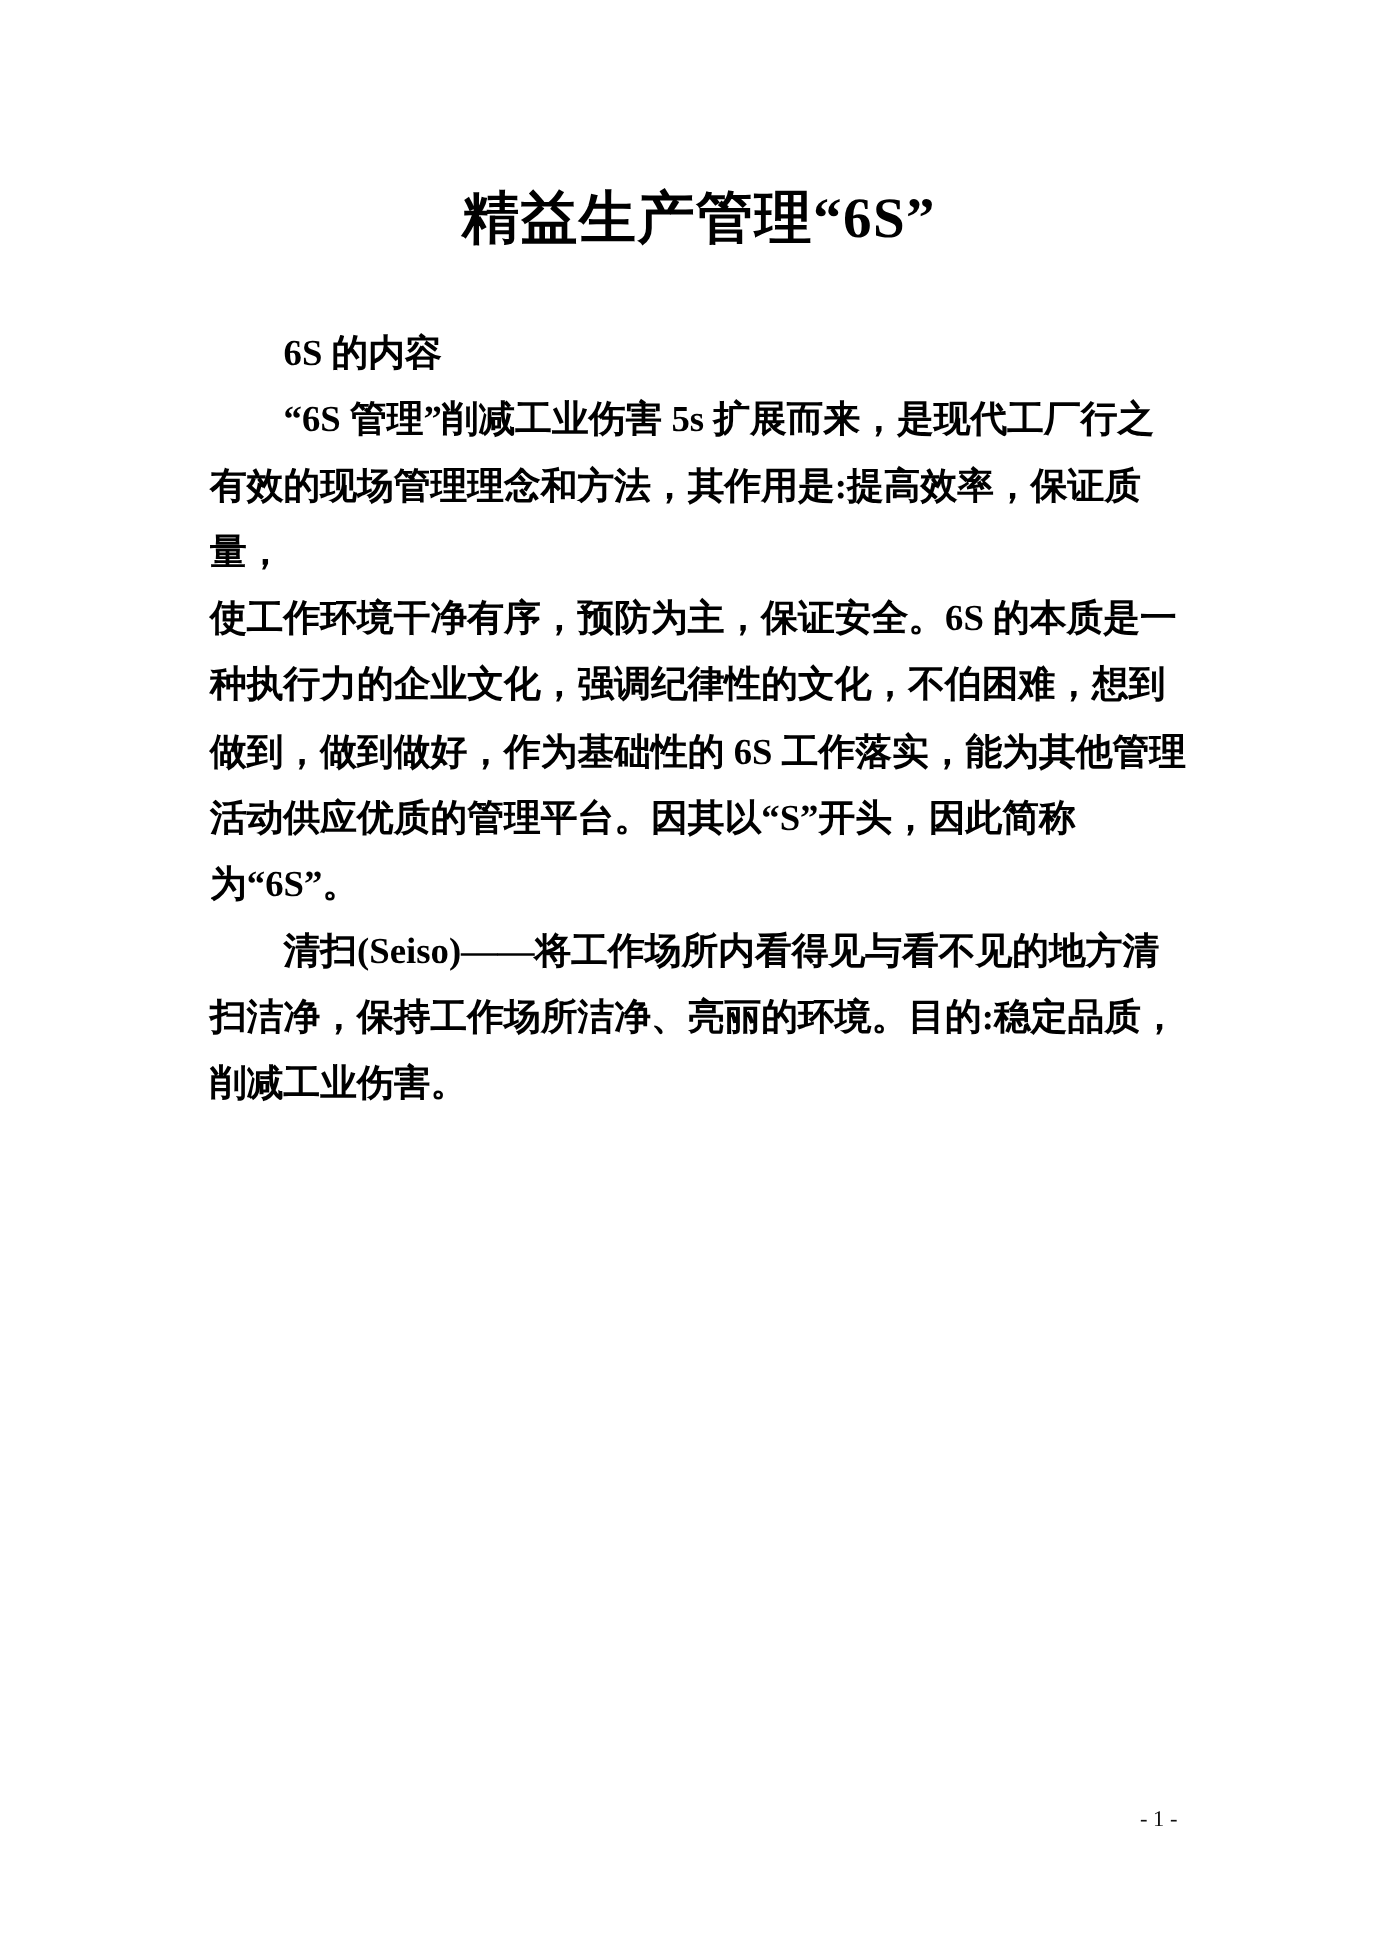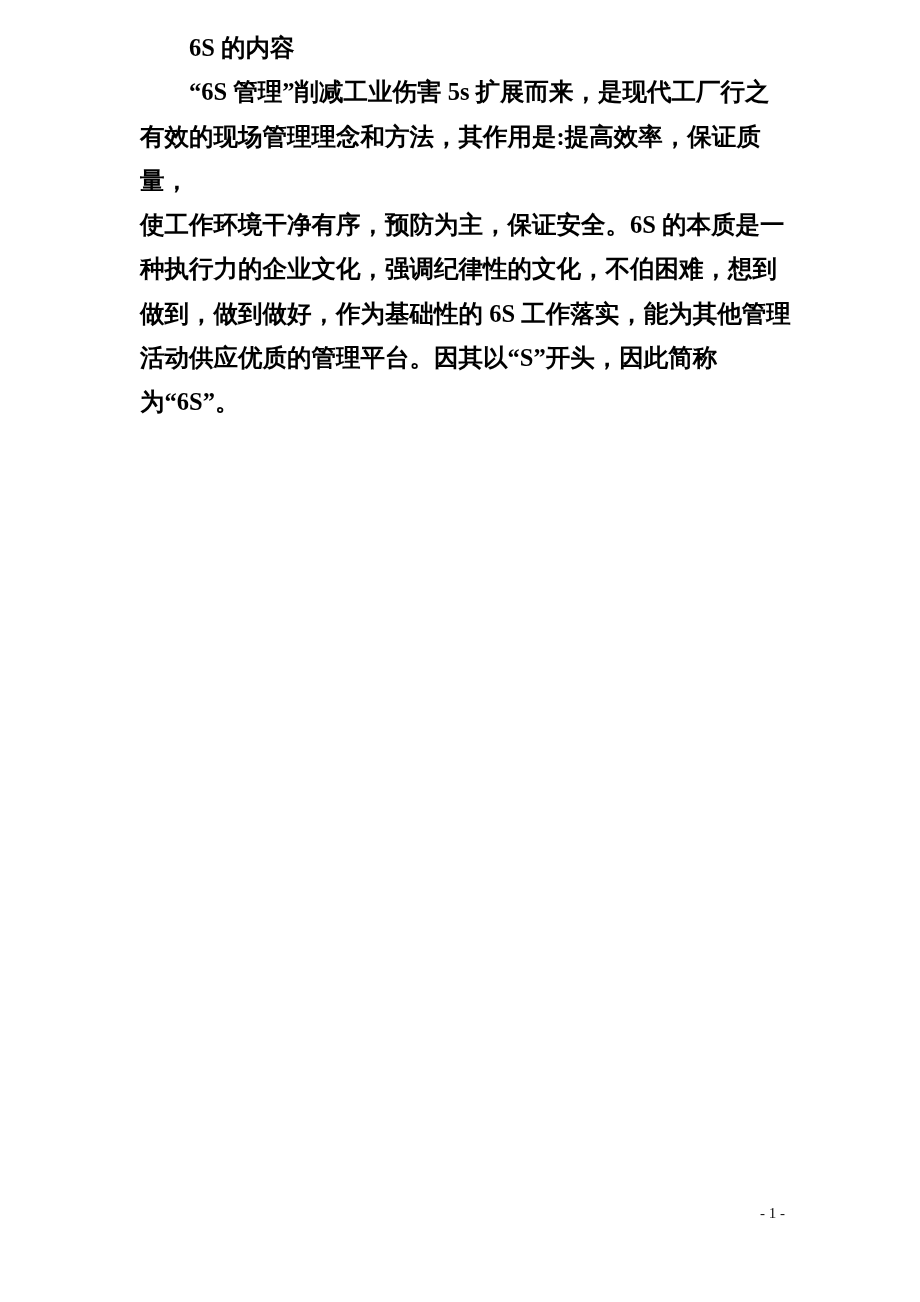--- a/index.html
+++ b/index.html
@@ -24,21 +24,21 @@
   .title {
     margin: 118px 0 0 0;
     font-size: 38px;
     line-height: 56px;
     font-weight: bold;
     text-align: center;
     letter-spacing: 1px;
     white-space: nowrap;
   }
   .body-text {
-    margin-top: 26px;
+    margin-top: 40px;
     font-size: 24.5px;
     line-height: 44.3px;
     font-weight: bold;
   }
   .para {
     margin: 0;
     text-indent: 2em;
     white-space: pre-line;
   }
   .gap-above {
@@ -51,31 +51,35 @@
     font-size: 15px;
     line-height: 20px;
     font-weight: normal;
     color: #111111;
   }
 </style>
 </head>
 <body>
 
 <div class="doc">
+  <h1 class="title">精益生产管理“6S”</h1>
 
   <div class="body-text">
     <p class="para">6S 的内容</p>
 
     <p class="para">“6S 管理”削减工业伤害 5s 扩展而来，是现代工厂行之
 有效的现场管理理念和方法，其作用是:提高效率，保证质量，
 使工作环境干净有序，预防为主，保证安全。6S 的本质是一
 种执行力的企业文化，强调纪律性的文化，不伯困难，想到
 做到，做到做好，作为基础性的 6S 工作落实，能为其他管理
 活动供应优质的管理平台。因其以“S”开头，因此简称为“6S”。</p>
 
 
 
+    <p class="para">清扫(Seiso)——将工作场所内看得见与看不见的地方清
+扫洁净，保持工作场所洁净、亮丽的环境。目的:稳定品质，
+削减工业伤害。</p>
 
 
   </div>
 </div>
 
 <div class="page-number">- 1 -</div>
 
 </body></html>

